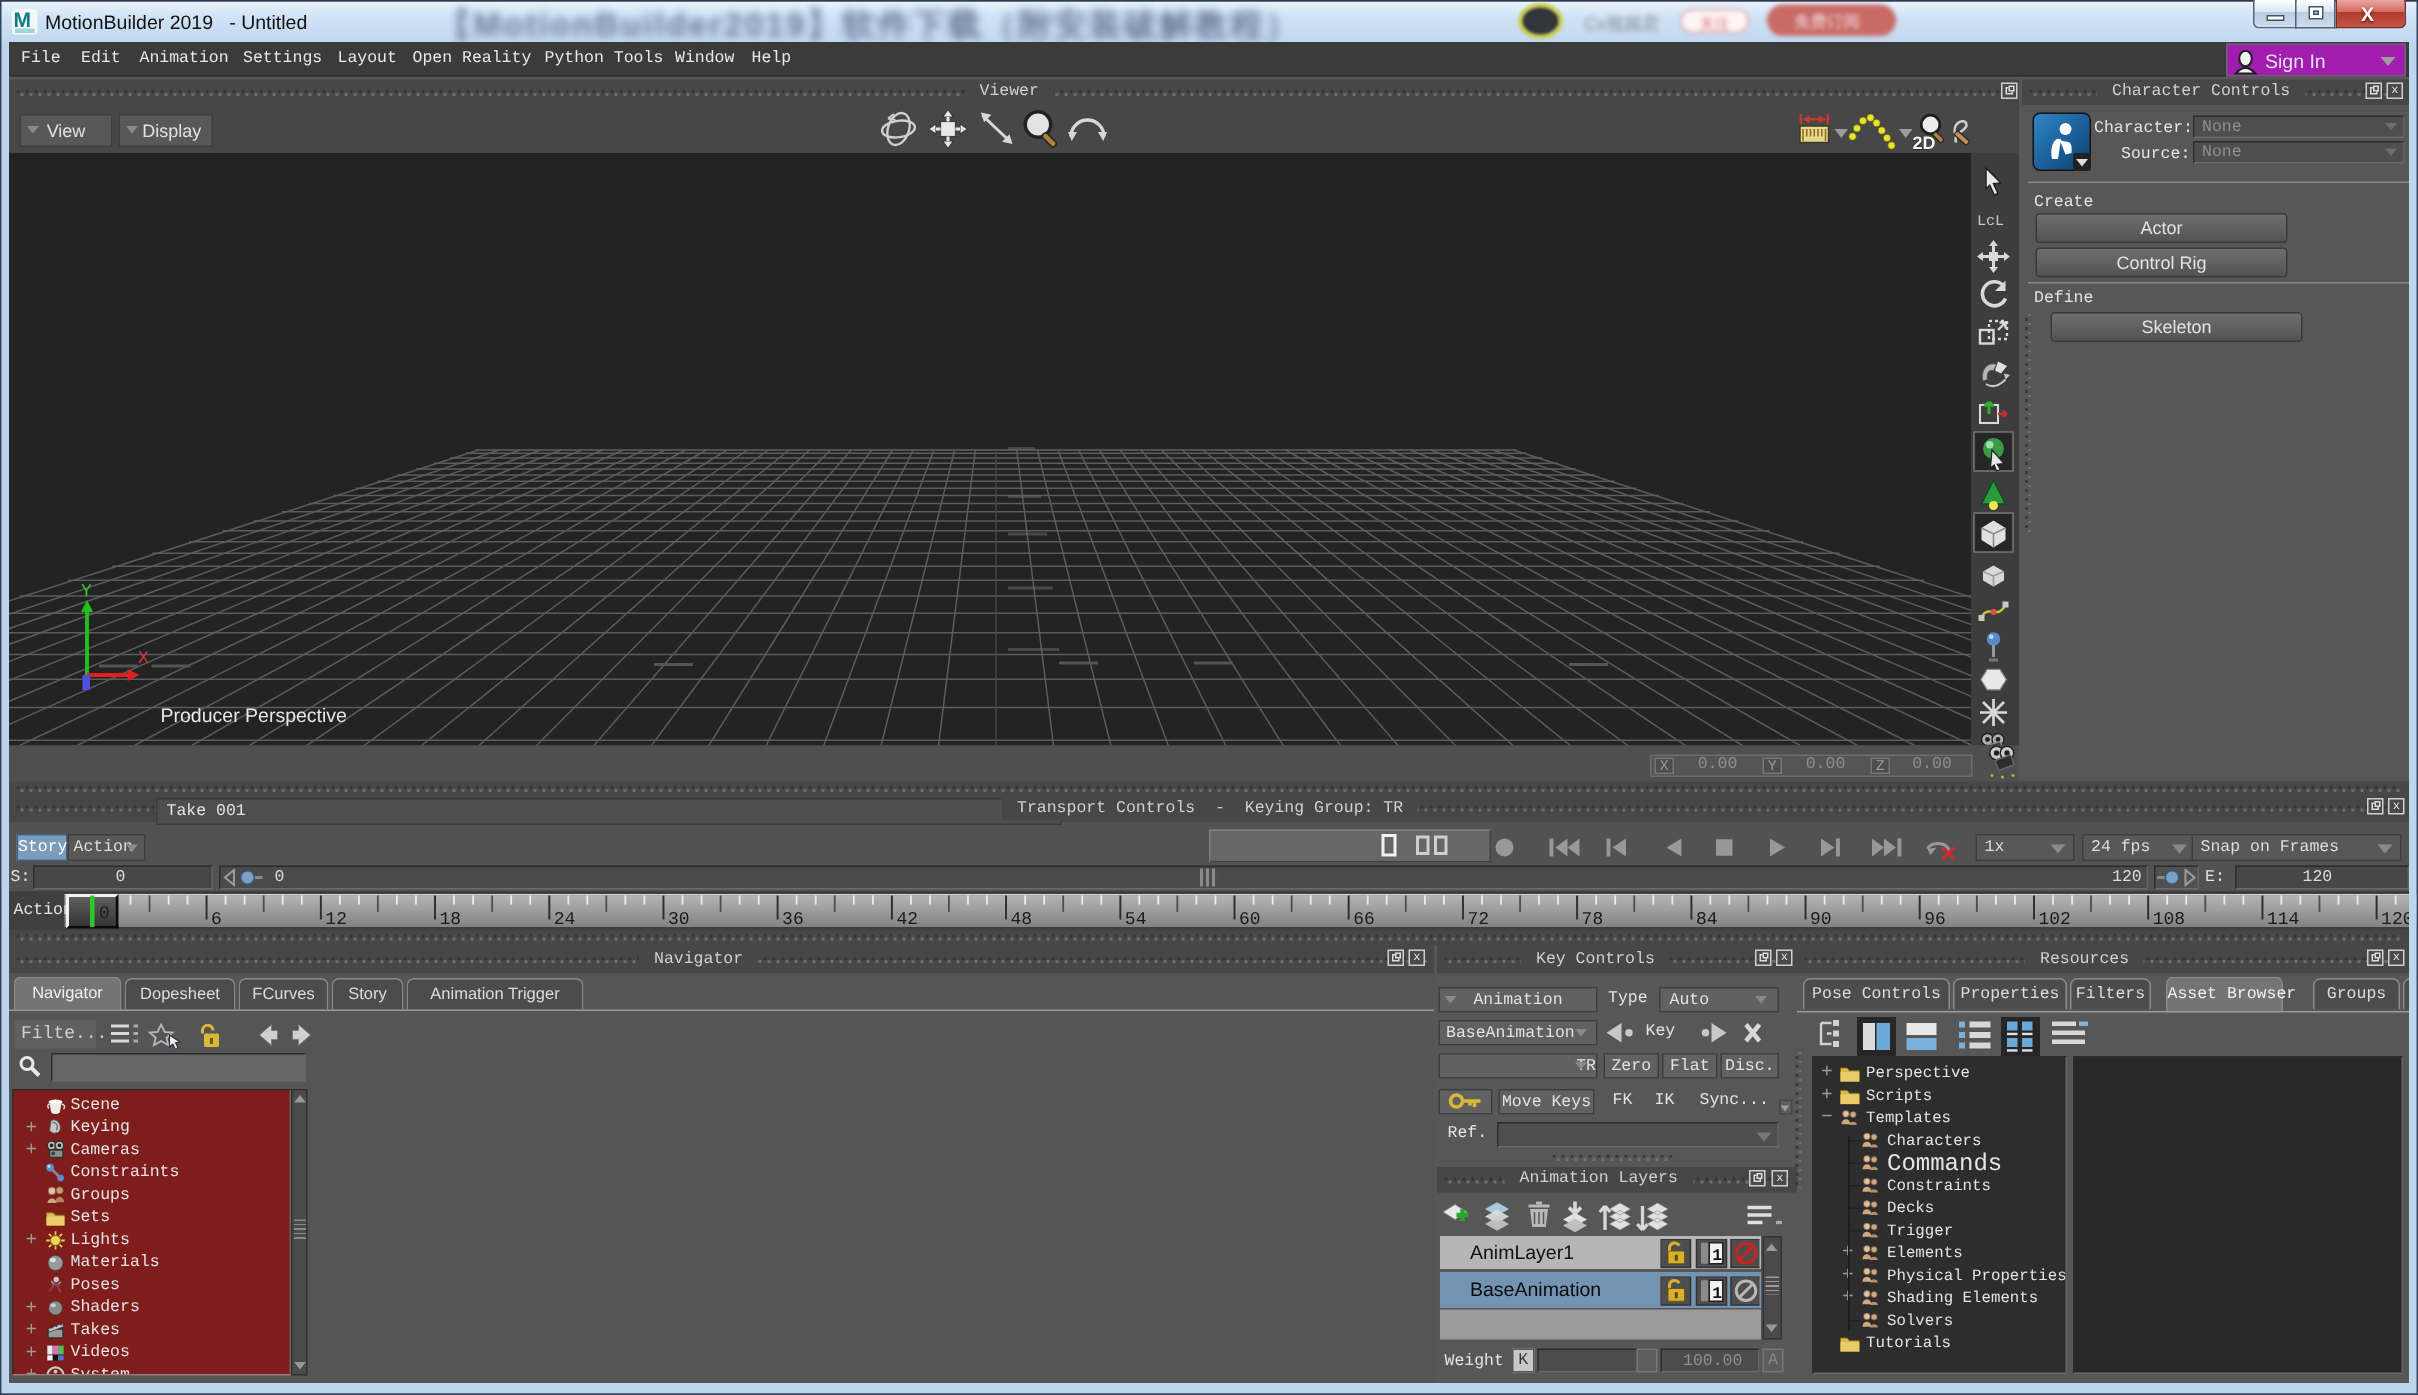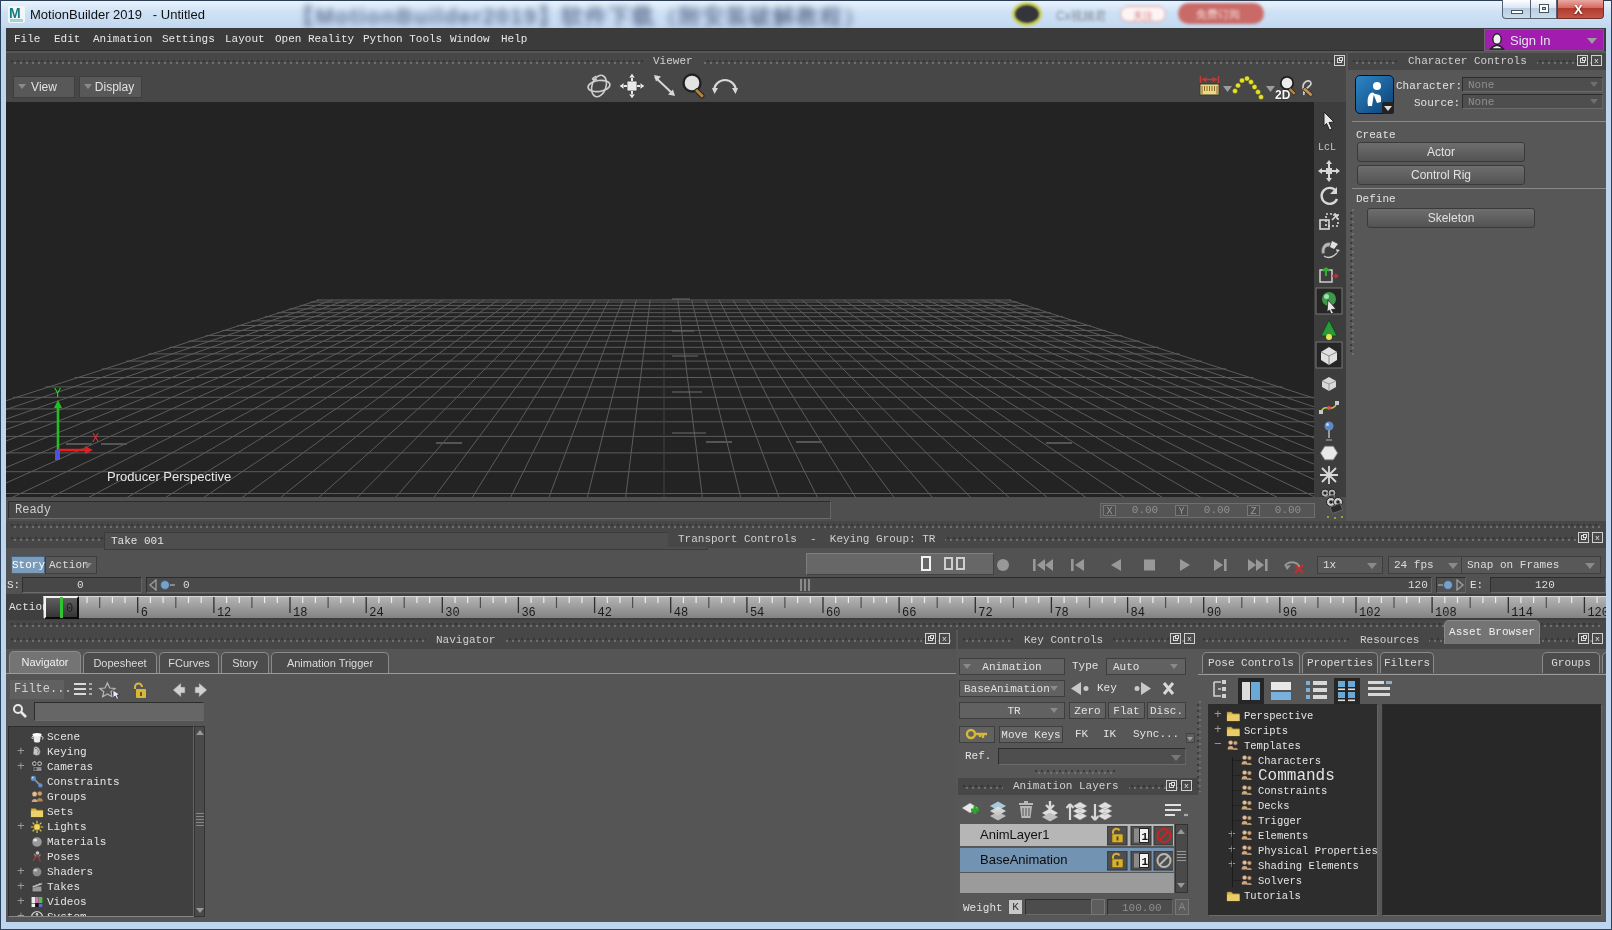--- a/index.html
+++ b/index.html
@@ -315,23 +315,20 @@
         <g transform="translate(4,384)">
           <circle cx="7" cy="7" r="4" fill="#b0b0b0" stroke="#222"></circle>
           <circle cx="14" cy="7" r="4" fill="#b0b0b0" stroke="#222"></circle>
           <circle cx="7" cy="7" r="1.6" fill="#222"></circle>
           <circle cx="14" cy="7" r="1.6" fill="#222"></circle>
           <rect x="6" y="11" width="10" height="6" rx="1" transform="rotate(-15 6 11)" fill="#3a3a3a" stroke="#888"></rect>
         </g>
       </svg></div>
 
 <div class="p" style="left:6px;top:497px;width:1340px;height:24px;background:#4f4f4f"></div>
-<div class="p rec" style="left:8px;top:501px;width:823px;height:18px;">
-      <span class="p" style="left:6px;top:1px;font-size:12px;color:#cfcfcf">Ready</span>
-    </div>
 
 <div class="p" style="left:1100px;top:503px;width:215px;height:15px;border:1px solid #6e6e6e;background:#555">
   <span class="p" style="left:2px;top:1px;width:13px;height:11px;border:1px solid #777;background:#4e4e4e;color:#9a9a9a;font-size:10px;line-height:11px;text-align:center">X</span>
   <span class="p" style="left:17px;top:0;width:54px;text-align:center;color:#8f8f8f;font-size:11px;line-height:13px">0.00</span>
   <span class="p" style="left:74px;top:1px;width:13px;height:11px;border:1px solid #777;background:#4e4e4e;color:#9a9a9a;font-size:10px;line-height:11px;text-align:center">Y</span>
   <span class="p" style="left:89px;top:0;width:54px;text-align:center;color:#8f8f8f;font-size:11px;line-height:13px">0.00</span>
   <span class="p" style="left:146px;top:1px;width:13px;height:11px;border:1px solid #777;background:#4e4e4e;color:#9a9a9a;font-size:10px;line-height:11px;text-align:center">Z</span>
   <span class="p" style="left:161px;top:0;width:52px;text-align:center;color:#8f8f8f;font-size:11px;line-height:13px">0.00</span>
 </div>
 <svg class="p" style="left:1324px;top:496px" width="22" height="24" viewBox="0 0 22 24">
@@ -655,21 +652,21 @@
         <rect x="7" y="10" width="2" height="4" fill="#6a5a10"></rect>
       </g>
   <path d="M100 9 l8-7 v4 h4 v6 h-4 v4 Z" fill="#d0d0d0" stroke="#777" stroke-width=".6"></path>
   <path d="M134 9 l-8-7 v4 h-4 v6 h4 v4 Z" fill="#d0d0d0" stroke="#777" stroke-width=".6"></path>
 </svg>
 <svg class="p" style="left:12px;top:703px" width="16" height="16" viewBox="0 0 16 16">
       <circle cx="6" cy="6" r="4" fill="none" stroke="#e8e8e8" stroke-width="2"></circle>
       <path d="M9 9 l5 5" stroke="#e8e8e8" stroke-width="2.6"></path>
     </svg>
 <div class="p rec" style="left:34px;top:702px;width:170px;height:19px;background:#666"></div>
-<div class="p rec" style="left:8px;top:726px;width:186px;height:191px;background:#404040;border-bottom-color:#888;overflow:hidden" id="navtree">
+<div class="p rec" style="left:8px;top:726px;width:186px;height:191px;background:#7f1d1d;border-bottom-color:#888;overflow:hidden" id="navtree">
       <svg class="p" style="left:21px;top:3px" width="14" height="13" viewBox="0 0 14 13">
         <path d="M3 5 h8 l-1 6 a3 1.6 0 0 1 -6 0 Z" fill="#ececec"></path>
         <ellipse cx="7" cy="4.6" rx="4.6" ry="1.6" fill="#fff"></ellipse>
         <path d="M11 6 q3 .5 1.5 3.5" stroke="#ddd" fill="none"></path>
         <path d="M3 6 q-2 1 -.5 3" stroke="#ddd" fill="none"></path>
       </svg>
       <div class="p" style="left:38px;top:4px;font-size:11px;color:#e4e4e4;line-height:12px;white-space:nowrap">Scene</div>
       <div class="p" style="left:8px;top:21px;width:9px;height:9px;color:#9a9a9a;font-size:13px;line-height:8px">+</div>
       <svg class="p" style="left:21px;top:18px" width="14" height="13" viewBox="0 0 14 13">
         <path d="M4 2 a4.5 5 0 0 1 5 8 a5 4 0 0 1 -6 -1 Z" fill="#c8c8c8" stroke="#555" stroke-width=".6"></path>
@@ -777,21 +774,21 @@
 <div class="p fbtn" style="left:959px;top:680px;width:106px;height:17px;font-size:11px;line-height:16px;background:#616161;text-align:left;padding-left:4px">BaseAnimation</div>
 <div class="p trio" style="left:1050px;top:686px;border-left-width:4.5px;border-right-width:4.5px;border-top-width:5.5px"></div>
 <svg class="p" style="left:1069px;top:680px" width="120" height="17" viewBox="0 0 120 17">
       <path d="M12 2 v13 l-10-6.5 Z" fill="#c8c8c8"></path>
       <circle cx="17" cy="8.5" r="2.5" fill="#c8c8c8"></circle>
       <circle cx="68" cy="8.5" r="2.5" fill="#c8c8c8"></circle>
       <path d="M72 2 v13 l10-6.5 Z" fill="#c8c8c8"></path>
       <path d="M95 3 l9 11 m0-11 l-9 11" stroke="#d8d8d8" stroke-width="3"></path>
     </svg>
 <div class="p row gtx" style="left:1097px;top:681px">Key</div>
-<div class="p fbtn" style="left:959px;top:702px;width:106px;height:17px;font-size:11px;line-height:16px;background:#616161;text-align:center;padding-left:4px">TR</div>
+<div class="p fbtn" style="left:959px;top:702px;width:106px;height:17px;font-size:11px;line-height:16px;background:#616161;text-align:right;padding-left:4px">TR</div>
 <div class="p trio" style="left:1050px;top:708px;border-left-width:4.5px;border-right-width:4.5px;border-top-width:5.5px"></div>
 <div class="p fbtn" style="left:1069px;top:702px;width:37px;height:17px;font-size:11px;line-height:16px;background:#616161">Zero</div>
 <div class="p fbtn" style="left:1108px;top:702px;width:37px;height:17px;font-size:11px;line-height:16px;background:#616161">Flat</div>
 <div class="p fbtn" style="left:1147px;top:702px;width:39px;height:17px;font-size:11px;line-height:16px;background:#616161">Disc.</div>
 <div class="p fbtn" style="left:959px;top:726px;width:36px;height:17px;background:#616161"><svg width="28" height="15" viewBox="0 0 28 15">
         <circle cx="8" cy="7" r="4" fill="none" stroke="#d8b838" stroke-width="2.4"></circle>
         <path d="M12 7 h12 m-4 0 v4 m-3-4 v3" stroke="#d8b838" stroke-width="2.4"></path>
       </svg></div>
 <div class="p fbtn" style="left:999px;top:726px;width:64px;height:17px;font-size:11px;line-height:16px;background:#616161;white-space:nowrap">Move Keys</div>
 <div class="p row gtx" style="left:1075px;top:727px">FK</div>
@@ -896,21 +893,21 @@
 <div class="p dots" style="left:1198px;top:630px;width:408px;height:19px"></div>
 <div class="p hdrlbl" style="left:1350px;top:633px">Resources</div>
 <div class="p wico" style="left:1578px;top:633px">
       <div class="p" style="left:2px;top:2px;width:5px;height:5px;border:1px solid #ddd"></div>
       <div class="p" style="left:4px;top:1px;width:4px;height:4px;background:#4a4a4a;border:1px solid #ddd"></div>
     </div>
 <div class="p wico" style="left:1592px;top:633px">x</div>
 <div class="p tab" style="left:1202px;top:652px;width:98px">Pose Controls</div>
 <div class="p tab" style="left:1302px;top:652px;width:76px">Properties</div>
 <div class="p tab" style="left:1380px;top:652px;width:54px">Filters</div>
-<div class="p tab on" style="left:1444px;top:620px;width:96px;height:24px;line-height:23px">Asset Browser</div>
+<div class="p tab on" style="left:1444px;top:651px;width:78px;height:24px;line-height:23px">Asset Browser</div>
 <div class="p tab" style="left:1542px;top:652px;width:58px">Groups</div>
 <div class="p tab" style="left:1602px;top:652px;width:10px"></div>
 <div class="p" style="left:1198px;top:674px;width:408px;height:1px;background:#9a9a9a"></div>
 <svg class="p" style="left:1210px;top:678px" width="185" height="26" viewBox="0 0 185 26">
   <g stroke="#d0d0d0" stroke-width="1.6" fill="none">
         <path d="M4 4 h7 M4 4 v14 h7 M8 11 h3"></path>
         <rect x="12" y="2" width="4" height="4" fill="#d0d0d0" stroke="none"></rect>
         <rect x="12" y="9" width="4" height="4" fill="#d0d0d0" stroke="none"></rect>
         <rect x="12" y="16" width="4" height="4" fill="#d0d0d0" stroke="none"></rect>
       </g>

